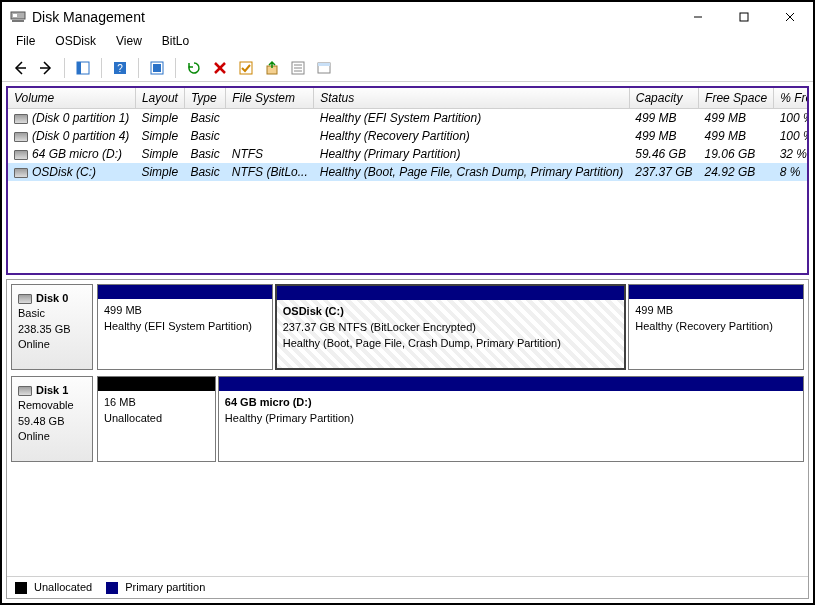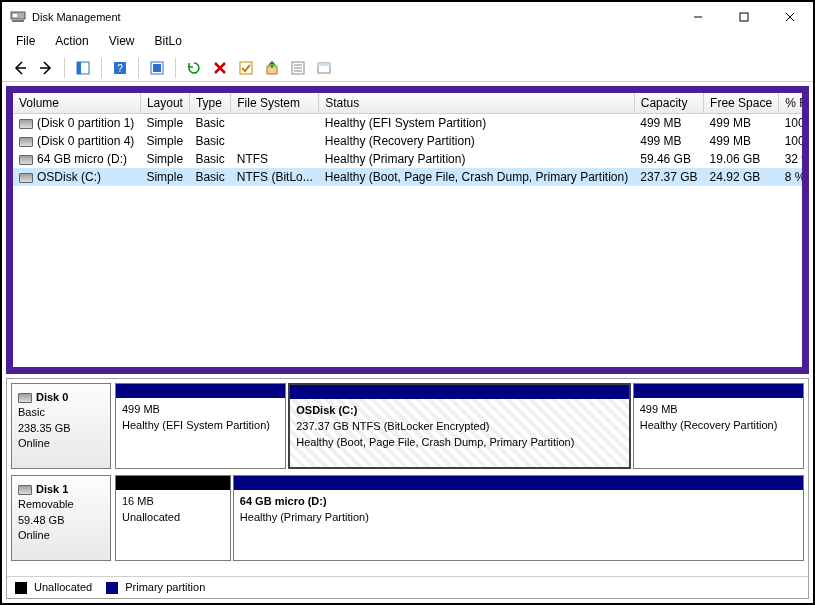--- a/index.html
+++ b/index.html
@@ -24,21 +24,21 @@
     height: 30px;
     padding: 0 0 0 8px;
     background: #fff;
   }
   .titlebar .app-icon {
     width: 16px; height: 16px;
     margin-right: 6px;
     display: inline-flex; align-items: center; justify-content: center;
   }
   .titlebar .app-icon svg { width: 16px; height: 16px; }
-  .titlebar .title { flex: 0 0 auto; font-size: 11px; }
+  .titlebar .title { flex: 0 0 auto; font-size: 14px; }
   .titlebar .spacer { flex: 1; }
   .titlebar .winbtn {
     width: 46px; height: 30px;
     display: inline-flex; align-items: center; justify-content: center;
     font-size: 12px;
     cursor: default;
   }
 
   
   .menubar {
@@ -68,25 +68,26 @@
     border-radius: 2px;
     cursor: default;
   }
   .toolbar .sep {
     width: 1px; height: 20px; background: #d0d0d0; margin: 0 4px;
   }
   .toolbar svg { width: 16px; height: 16px; }
 
   
   .volumes {
-    border: 7px solid #4c1d95;
+    border: 2px solid #4c1d95;
     margin: 4px;
-    height: 288px;
+    height: 189px;
     overflow: auto;
     background: #fff;
+    font-style: italic;
   }
   table.vol-table { border-collapse: collapse; width: 100%; }
   table.vol-table th {
     text-align: left;
     font-weight: normal;
     padding: 3px 6px;
     border-right: 1px solid #d0d0d0;
     border-bottom: 1px solid #d0d0d0;
     background: #f5f5f5;
     background: linear-gradient(#fdfdfd, #ececec);
@@ -122,21 +123,21 @@
     overflow-y: scroll;
     padding: 4px;
   }
   .disk-row {
     display: flex;
     align-items: stretch;
     margin-bottom: 6px;
     min-height: 86px;
   }
   .disk-label {
-    width: 100px;
+    width: 82px;
     border: 1px solid #7a7a7a;
     background: linear-gradient(#fdfdfd, #e8e8e8);
     padding: 6px;
     font-size: 11px;
     line-height: 1.4;
   }
   .disk-label .dname { font-weight: bold; }
   .disk-label .dicon {
     display:inline-block; width:14px; height:10px;
     background:linear-gradient(#9e9e9e,#dcdcdc);
@@ -225,21 +226,21 @@
   <span class="winbtn close">
     <svg width="10" height="10" viewBox="0 0 10 10">
         <line x1="1" y1="1" x2="9" y2="9" stroke="#000" stroke-width="1"></line>
         <line x1="9" y1="1" x2="1" y2="9" stroke="#000" stroke-width="1"></line>
       </svg>
   </span>
 </div>
 
 <div class="menubar">
   <span class="menu">File</span>
-  <span class="menu">Action</span>
+  <span class="menu">OSDisk</span>
   <span class="menu">View</span>
   <span class="menu">BitLo</span>
 </div>
 
 <div class="toolbar">
   <span class="tbtn">
     <svg viewBox="0 0 16 16">
         <path d="M10 2 L4 8 L10 14" fill="none" stroke="#000" stroke-width="1.5"></path>
         <path d="M4 8 H14" stroke="#000" stroke-width="1.5"></path>
       </svg>

